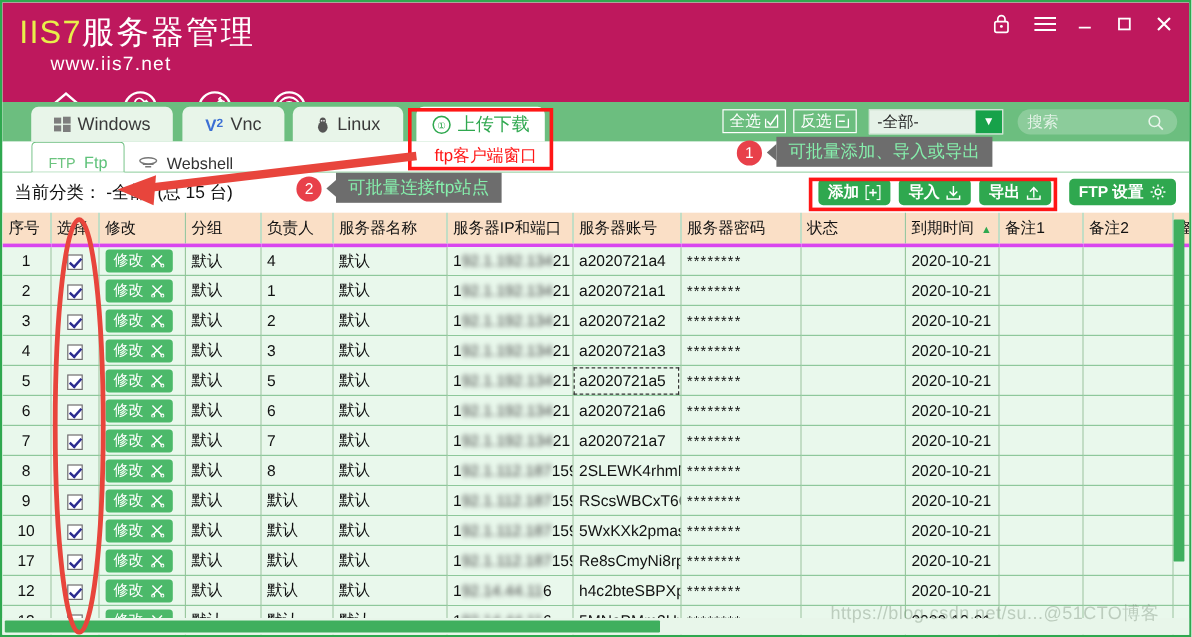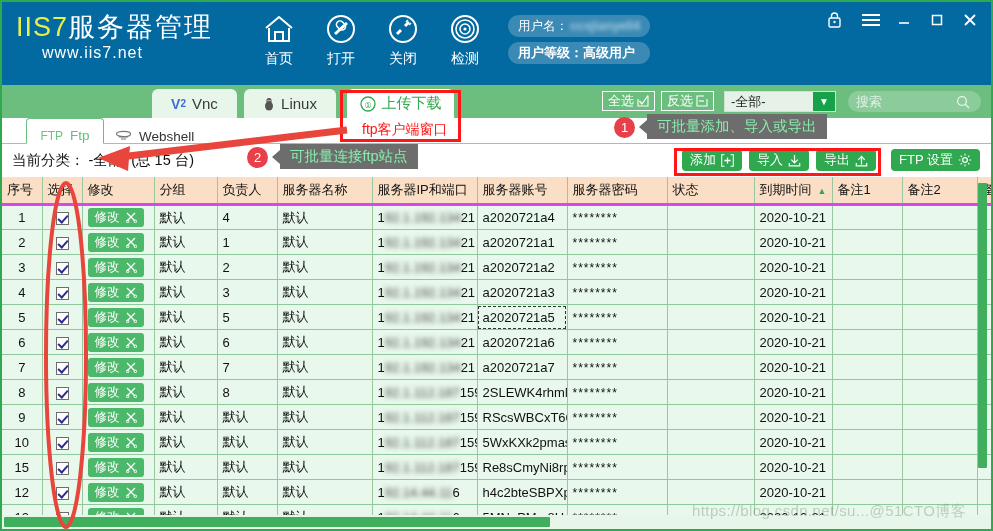--- a/index.html
+++ b/index.html
@@ -9,21 +9,21 @@
     overflow: hidden; background: #fff;
   }
   #app {
     position: relative; width: 993px; height: 531px;
     border: 2px solid #2fa84f; background: #fff; overflow: hidden;
   }
 
   
   .header {
     position: absolute; left: 0; top: 0; width: 989px; height: 83px;
-    background: #0369a1; display: flex; align-items: flex-start;
+    background: #be185d; display: flex; align-items: flex-start; flex-direction: column;
   }
   .brand { margin-left: 14px; margin-top: 8px; width: 210px; }
   .brand-main {
     color: #fff; font-size: 27px; letter-spacing: 2px; line-height: 34px;
     font-family: "DejaVu Sans", sans-serif; white-space: nowrap;
   }
   .brand-main .iis { color: #e8ef4a; font-family: "Liberation Sans", sans-serif; letter-spacing:1px;}
   .brand-sub {
     color: #fff; font-size: 16px; letter-spacing: 1px;
     margin-left: 26px; font-family: "Liberation Sans", sans-serif;
@@ -109,21 +109,21 @@
   }
 
   
   .filterrow {
     position: absolute; left: 0; top: 142px; width: 989px; height: 33px; background: #fff;
   }
   .curcat {
     position: absolute; left: 10px; top: 7px; font-size: 14.5px; color: #111;
     white-space: nowrap;
   }
-  .actbtns { position: absolute; left: 680px; top: 5px; display: flex; gap: 7px; }
+  .actbtns { position: absolute; left: 680px; top: 5px; display: flex; gap: 7px; font-weight: bold; }
   .actbtn {
     background: #2fa84f; color: #fff; font-size: 13px; border-radius: 4px;
     height: 22px; display: flex; align-items: center; gap: 5px; padding: 0 8px; cursor: pointer;
   }
 
   
   .tablewrap {
     position: absolute; left: 0; top: 175px; width: 989px; height: 354px;
     background: #fff; overflow: hidden;
   }
@@ -285,20 +285,31 @@
       </div>
       <div class="wc">
         <svg width="18" height="18" viewBox="0 0 18 18">
             <path d="M4 4 L14 14 M14 4 L4 14" stroke="#fff" stroke-width="1.8"></path>
           </svg>
       </div>
     </div>
   </div>
 
   <div class="tabbar">
+    <div class="tab" style="left:24px; width:118px;">
+      <span class="tico">
+        <svg width="14" height="14" viewBox="0 0 14 14">
+            <rect x="0" y="1" width="6" height="5" fill="#7d7d7d"></rect>
+            <rect x="7.5" y="0" width="6.5" height="6" fill="#7d7d7d"></rect>
+            <rect x="0" y="7.5" width="6" height="5" fill="#7d7d7d"></rect>
+            <rect x="7.5" y="7" width="6.5" height="6" fill="#7d7d7d"></rect>
+          </svg>
+      </span>
+      <span>Windows</span>
+    </div>
     <div class="tab" style="left:150px; width:85px;">
       <span class="tico" style="font-weight:bold;color:#3b6fd4;font-size:14px;">V<span style="font-size:10px;">2</span></span>
       <span>Vnc</span>
     </div>
     <div class="tab" style="left:242px; width:92px;">
       <span class="tico">
         <svg width="12" height="14" viewBox="0 0 12 14">
             <ellipse cx="6" cy="9" rx="4" ry="4.6" fill="#555"></ellipse>
             <ellipse cx="6" cy="4" rx="2.6" ry="3" fill="#555"></ellipse>
             <circle cx="5" cy="3.6" r="0.7" fill="#fff"></circle>
@@ -631,21 +642,21 @@
             <td class="ipcell">1<span class="ipblur">92.1.112.187</span>159</td>
             <td>5WxKXk2pmasl</td>
             <td><span class="pw">********</span></td>
             <td></td>
             <td>2020-10-21</td>
             <td></td>
             <td></td>
             <td></td>
           </tr>
           <tr class="row">
-            <td class="idx">15</td>
+            <td class="idx">17</td>
             <td class="idx"><span class="chk"></span></td>
             <td><span class="editbtn">修改 <svg width="11" height="11" viewBox="0 0 11 11">
                   <path d="M1 1 L9 9 M9 1 L1 9" stroke="#fff" stroke-width="1.2"></path>
                   <circle cx="1.6" cy="9.4" r="1.3" fill="none" stroke="#fff" stroke-width="1"></circle>
                   <circle cx="9.4" cy="9.4" r="1.3" fill="none" stroke="#fff" stroke-width="1"></circle>
                 </svg></span></td>
             <td>默认</td>
             <td>默认</td>
             <td>默认</td>
             <td class="ipcell">1<span class="ipblur">92.1.112.187</span>159</td>

